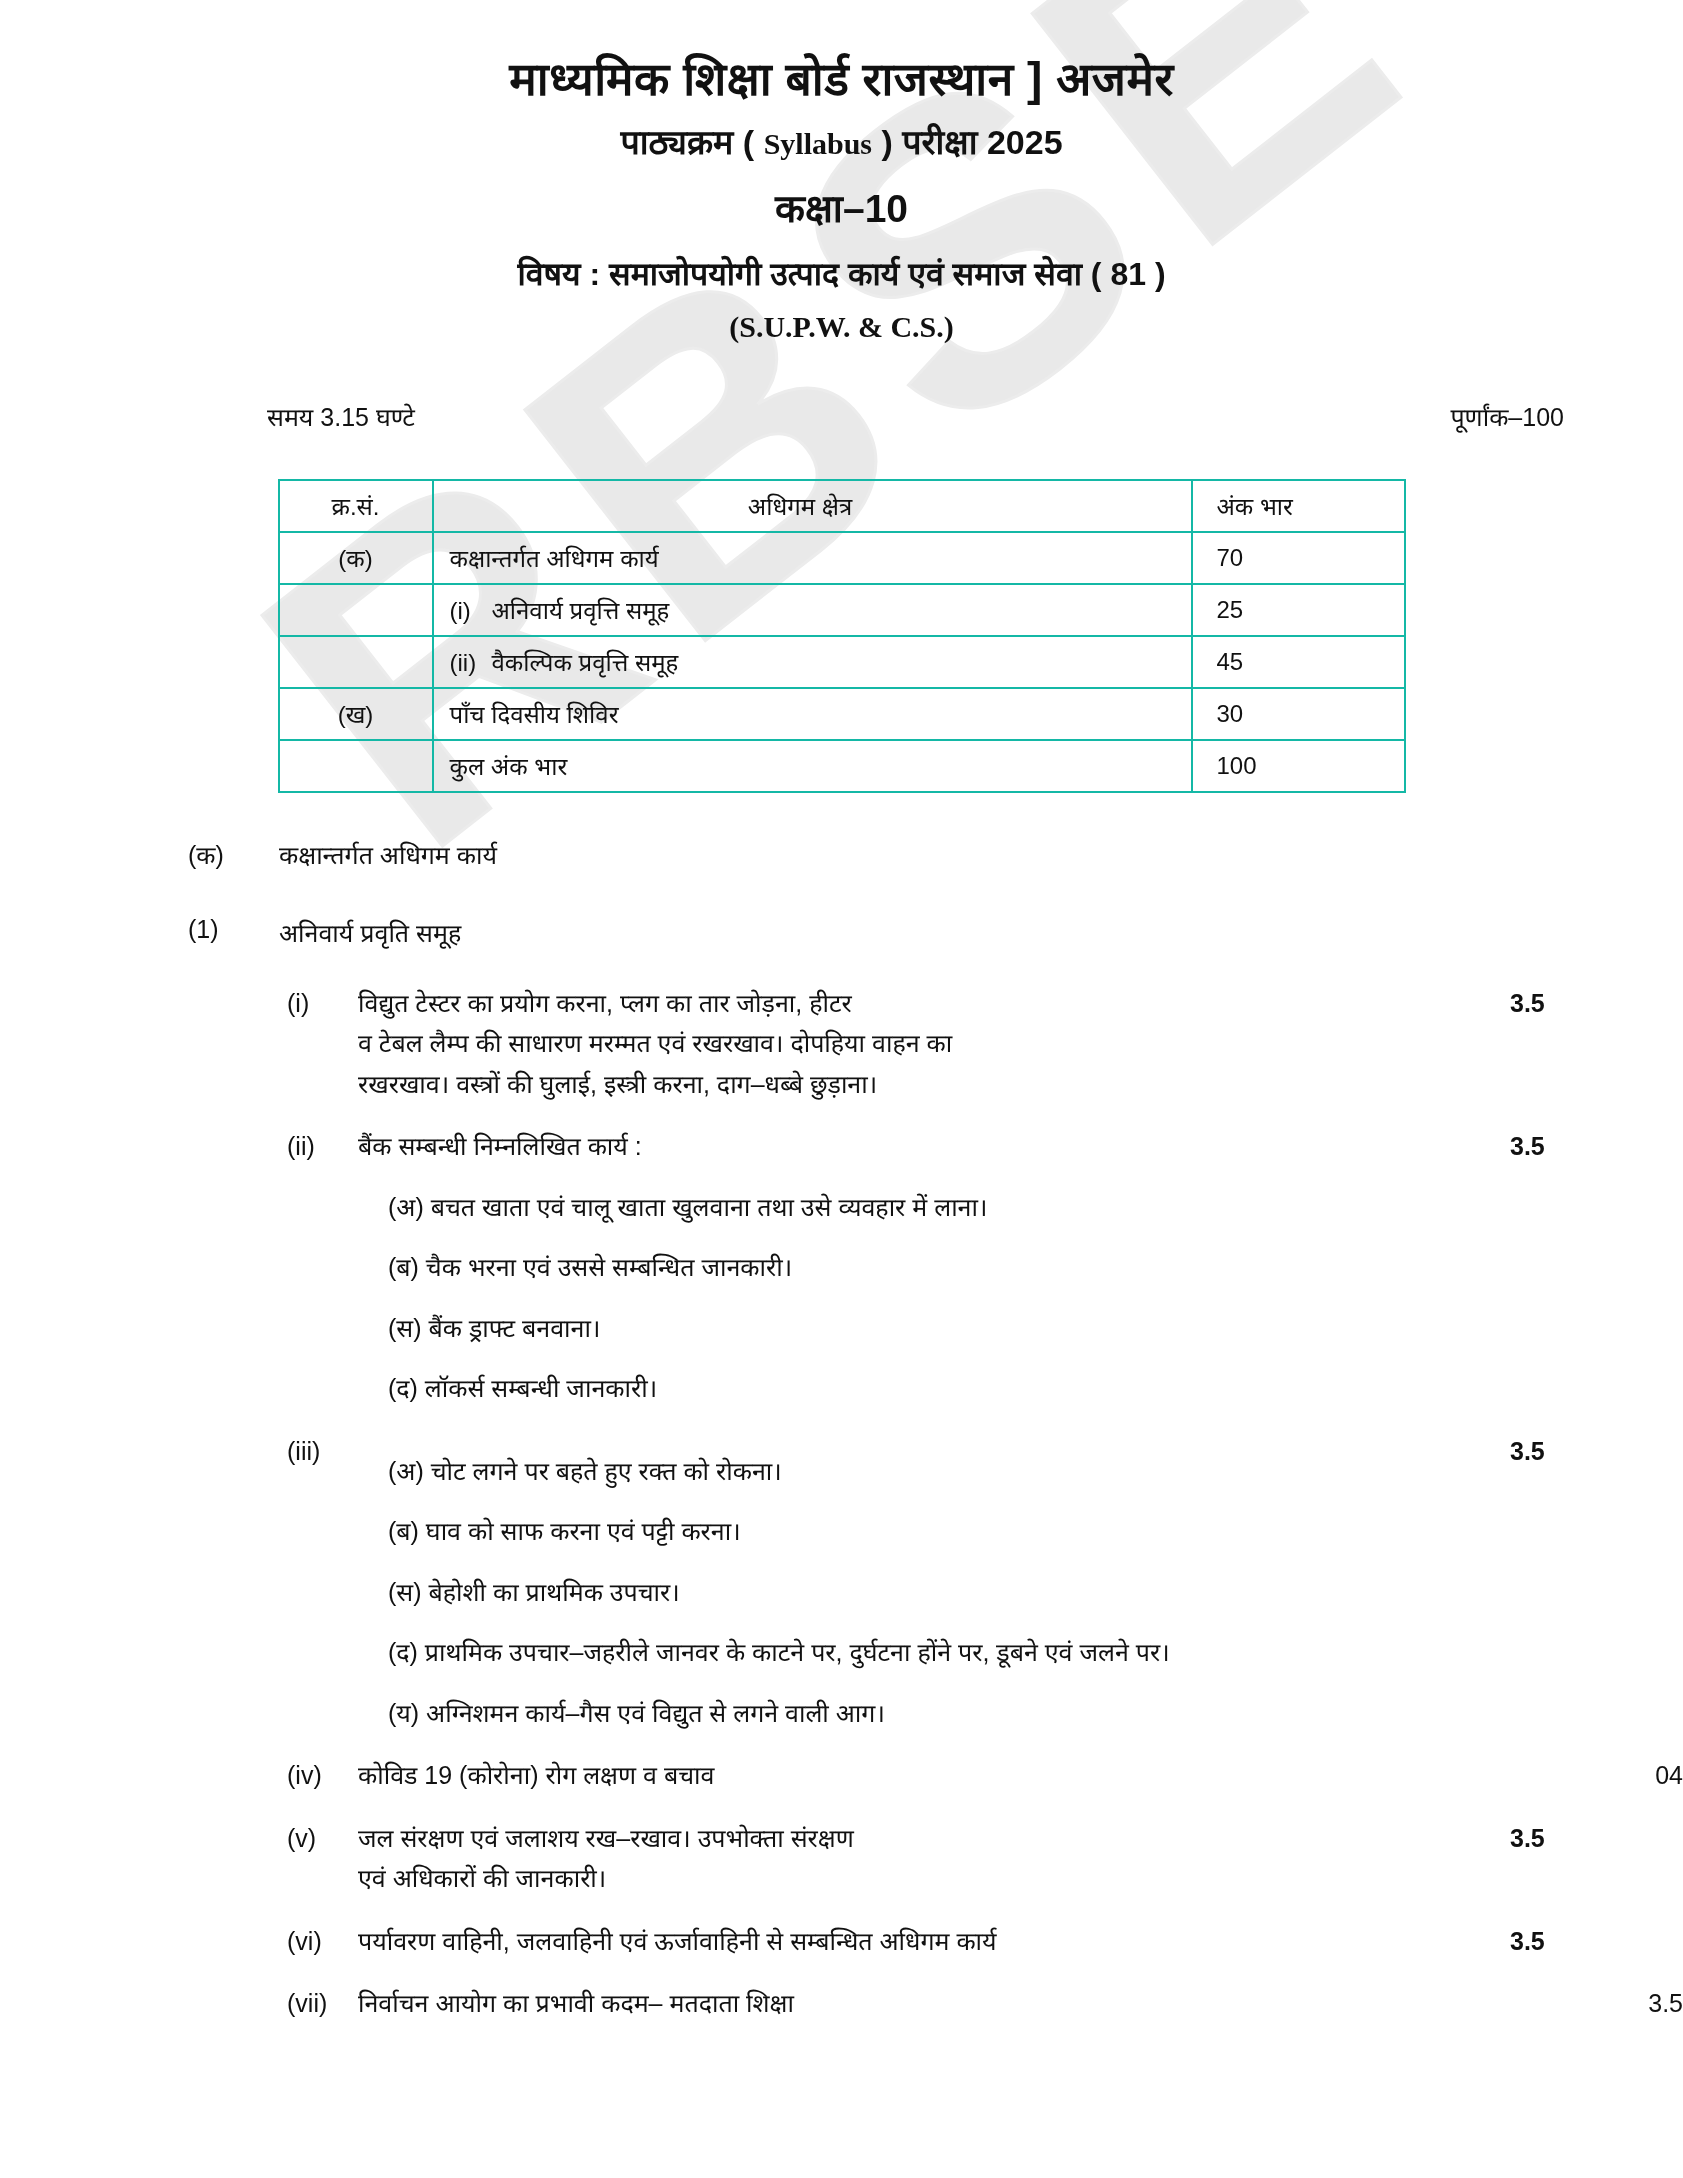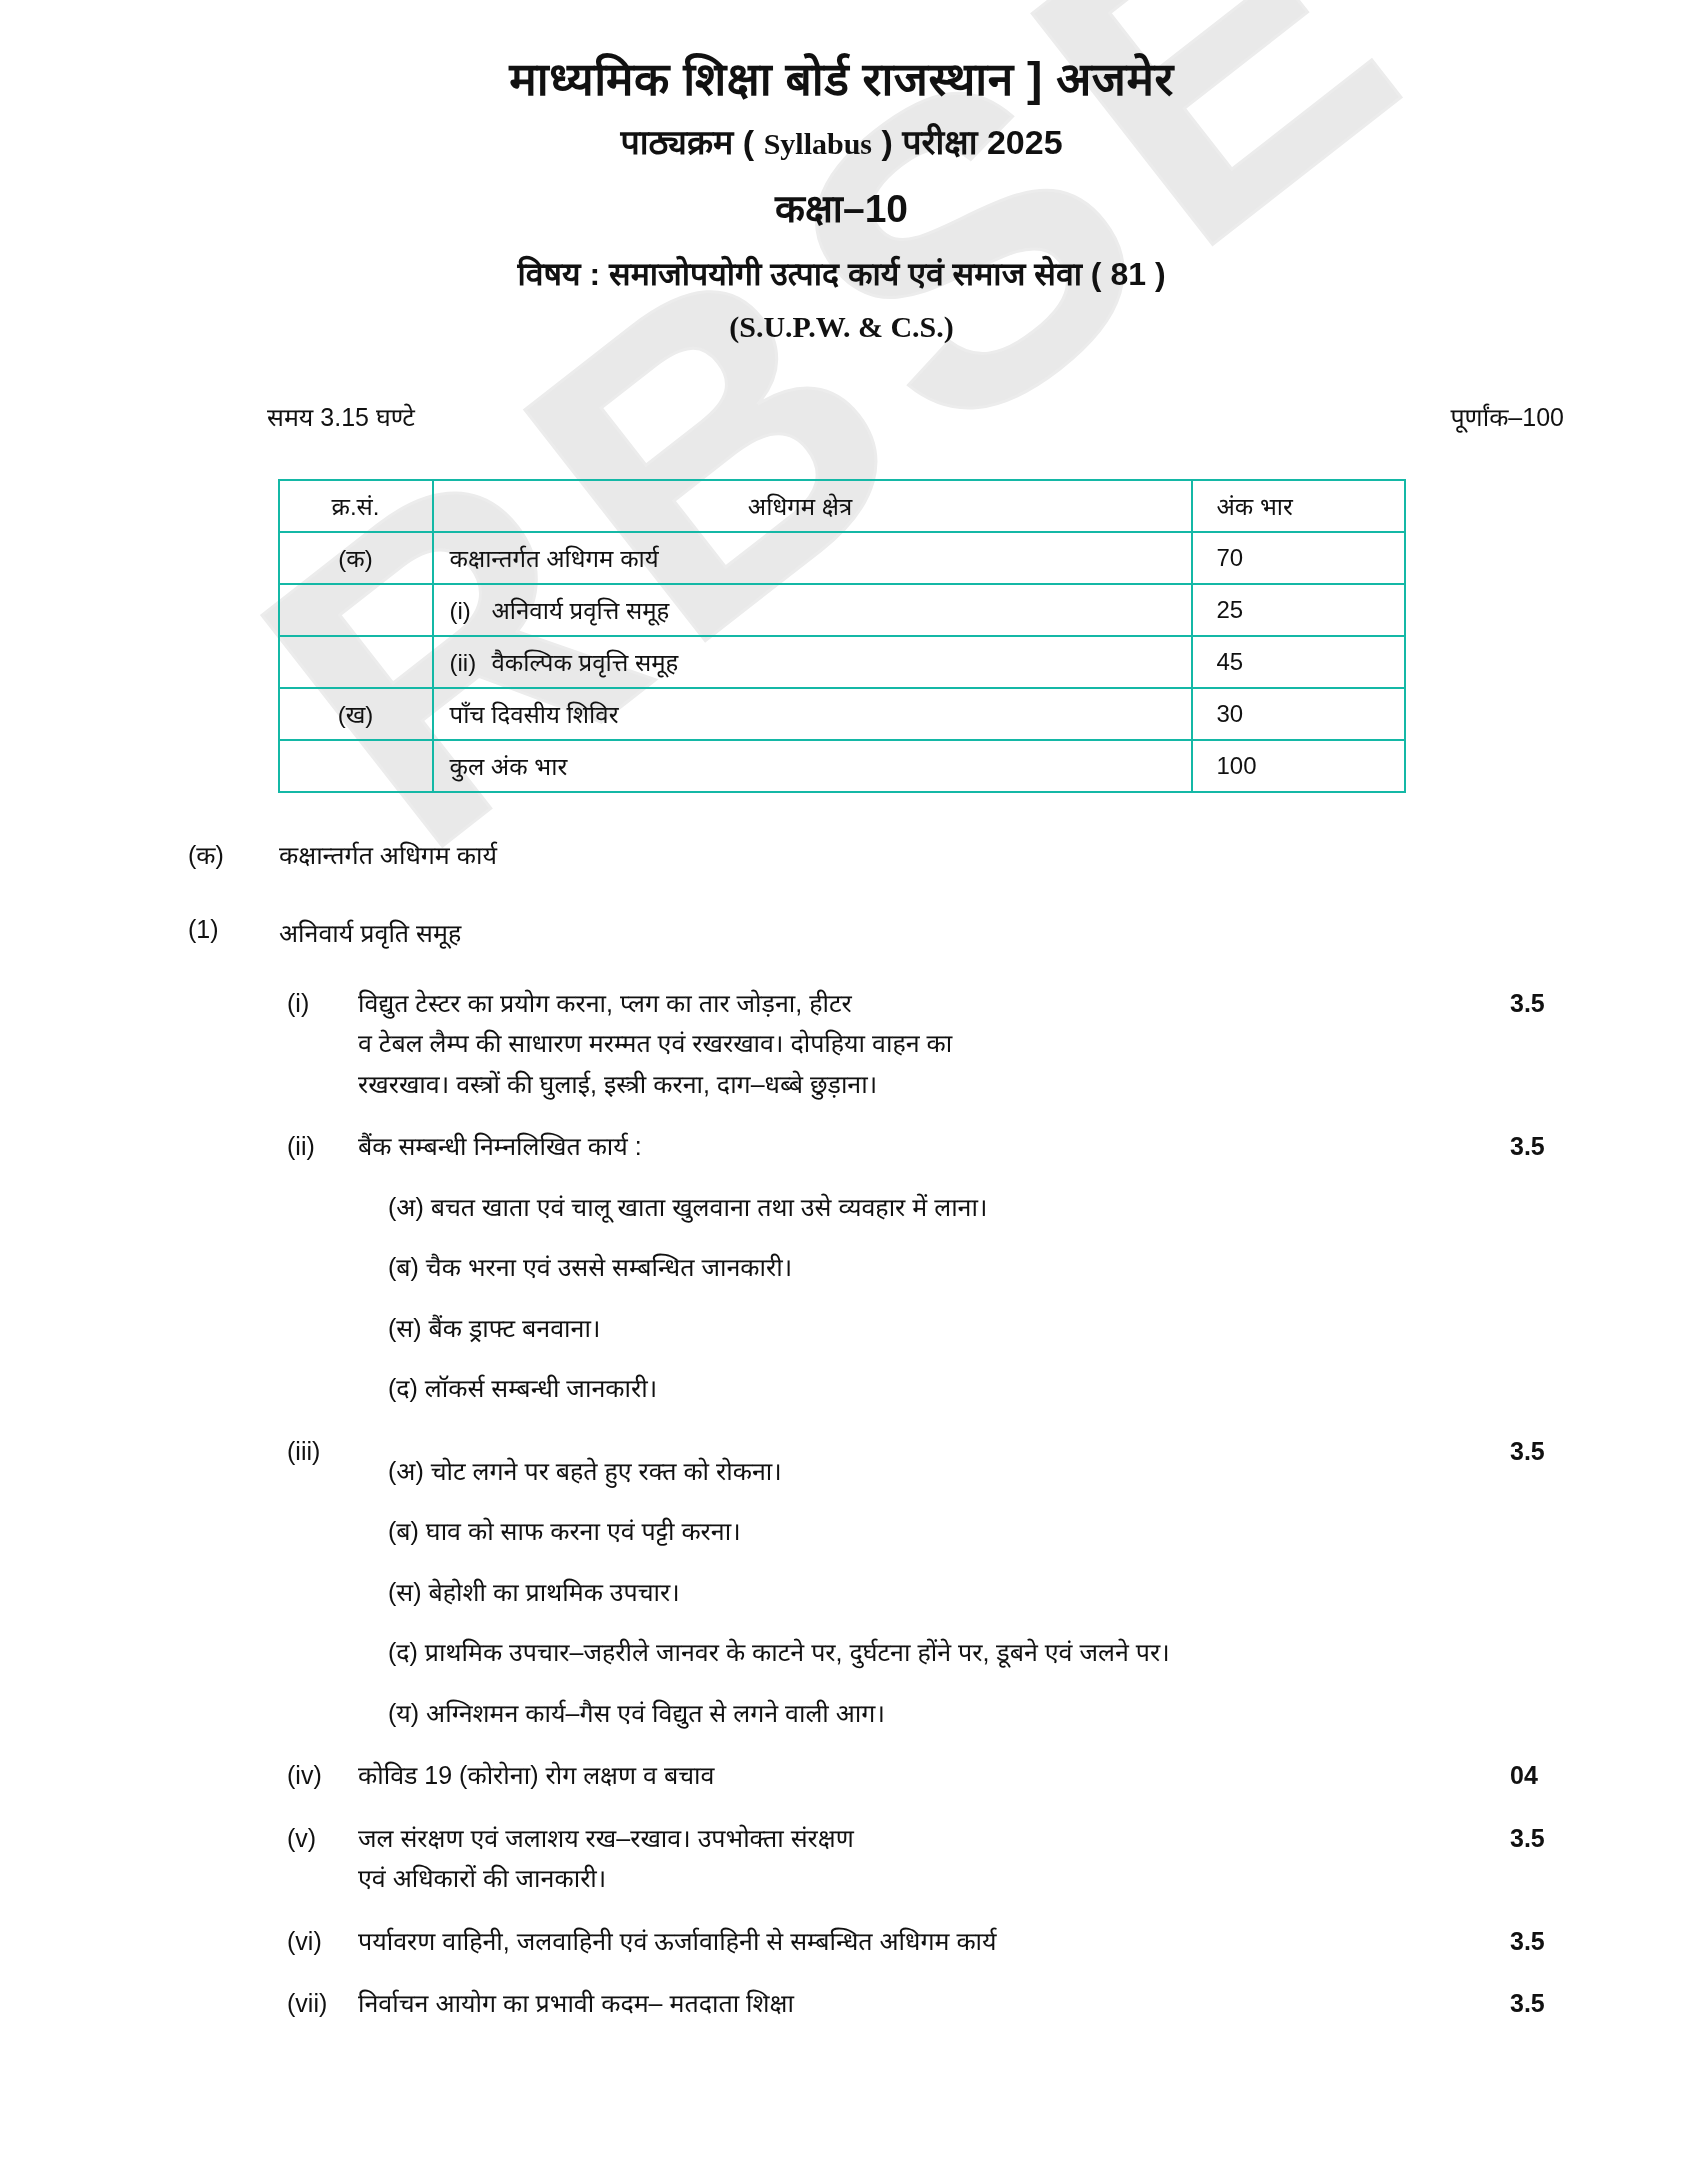--- a/index.html
+++ b/index.html
@@ -170,21 +170,21 @@
   }
   .item .mk {
     width: 173px;
     flex: none;
     font-size: 25px;
     font-weight: bold;
     line-height: 1.62;
     text-align: left;
     padding-left: 22px;
   }
-  .item .mk.plain { font-weight: bold; }
+  .item .mk.plain { font-weight: normal; text-align: right; }
 </style>
 </head>
 <body>
 
 <div class="page">
 
   <div class="watermark">
     <div class="watermark-text">RBSE</div>
   </div>
 

